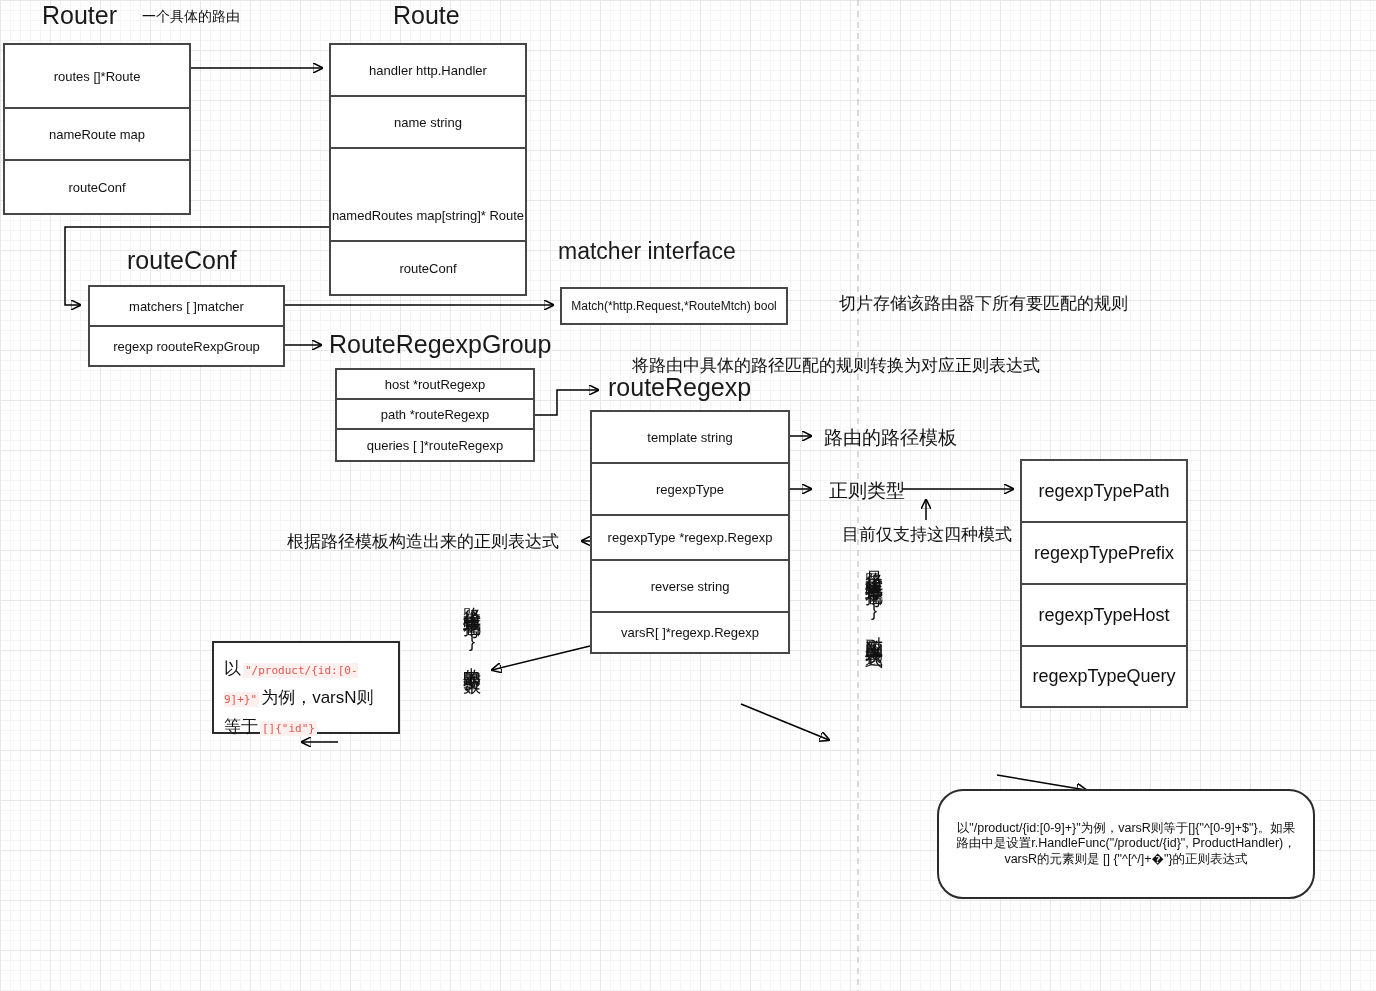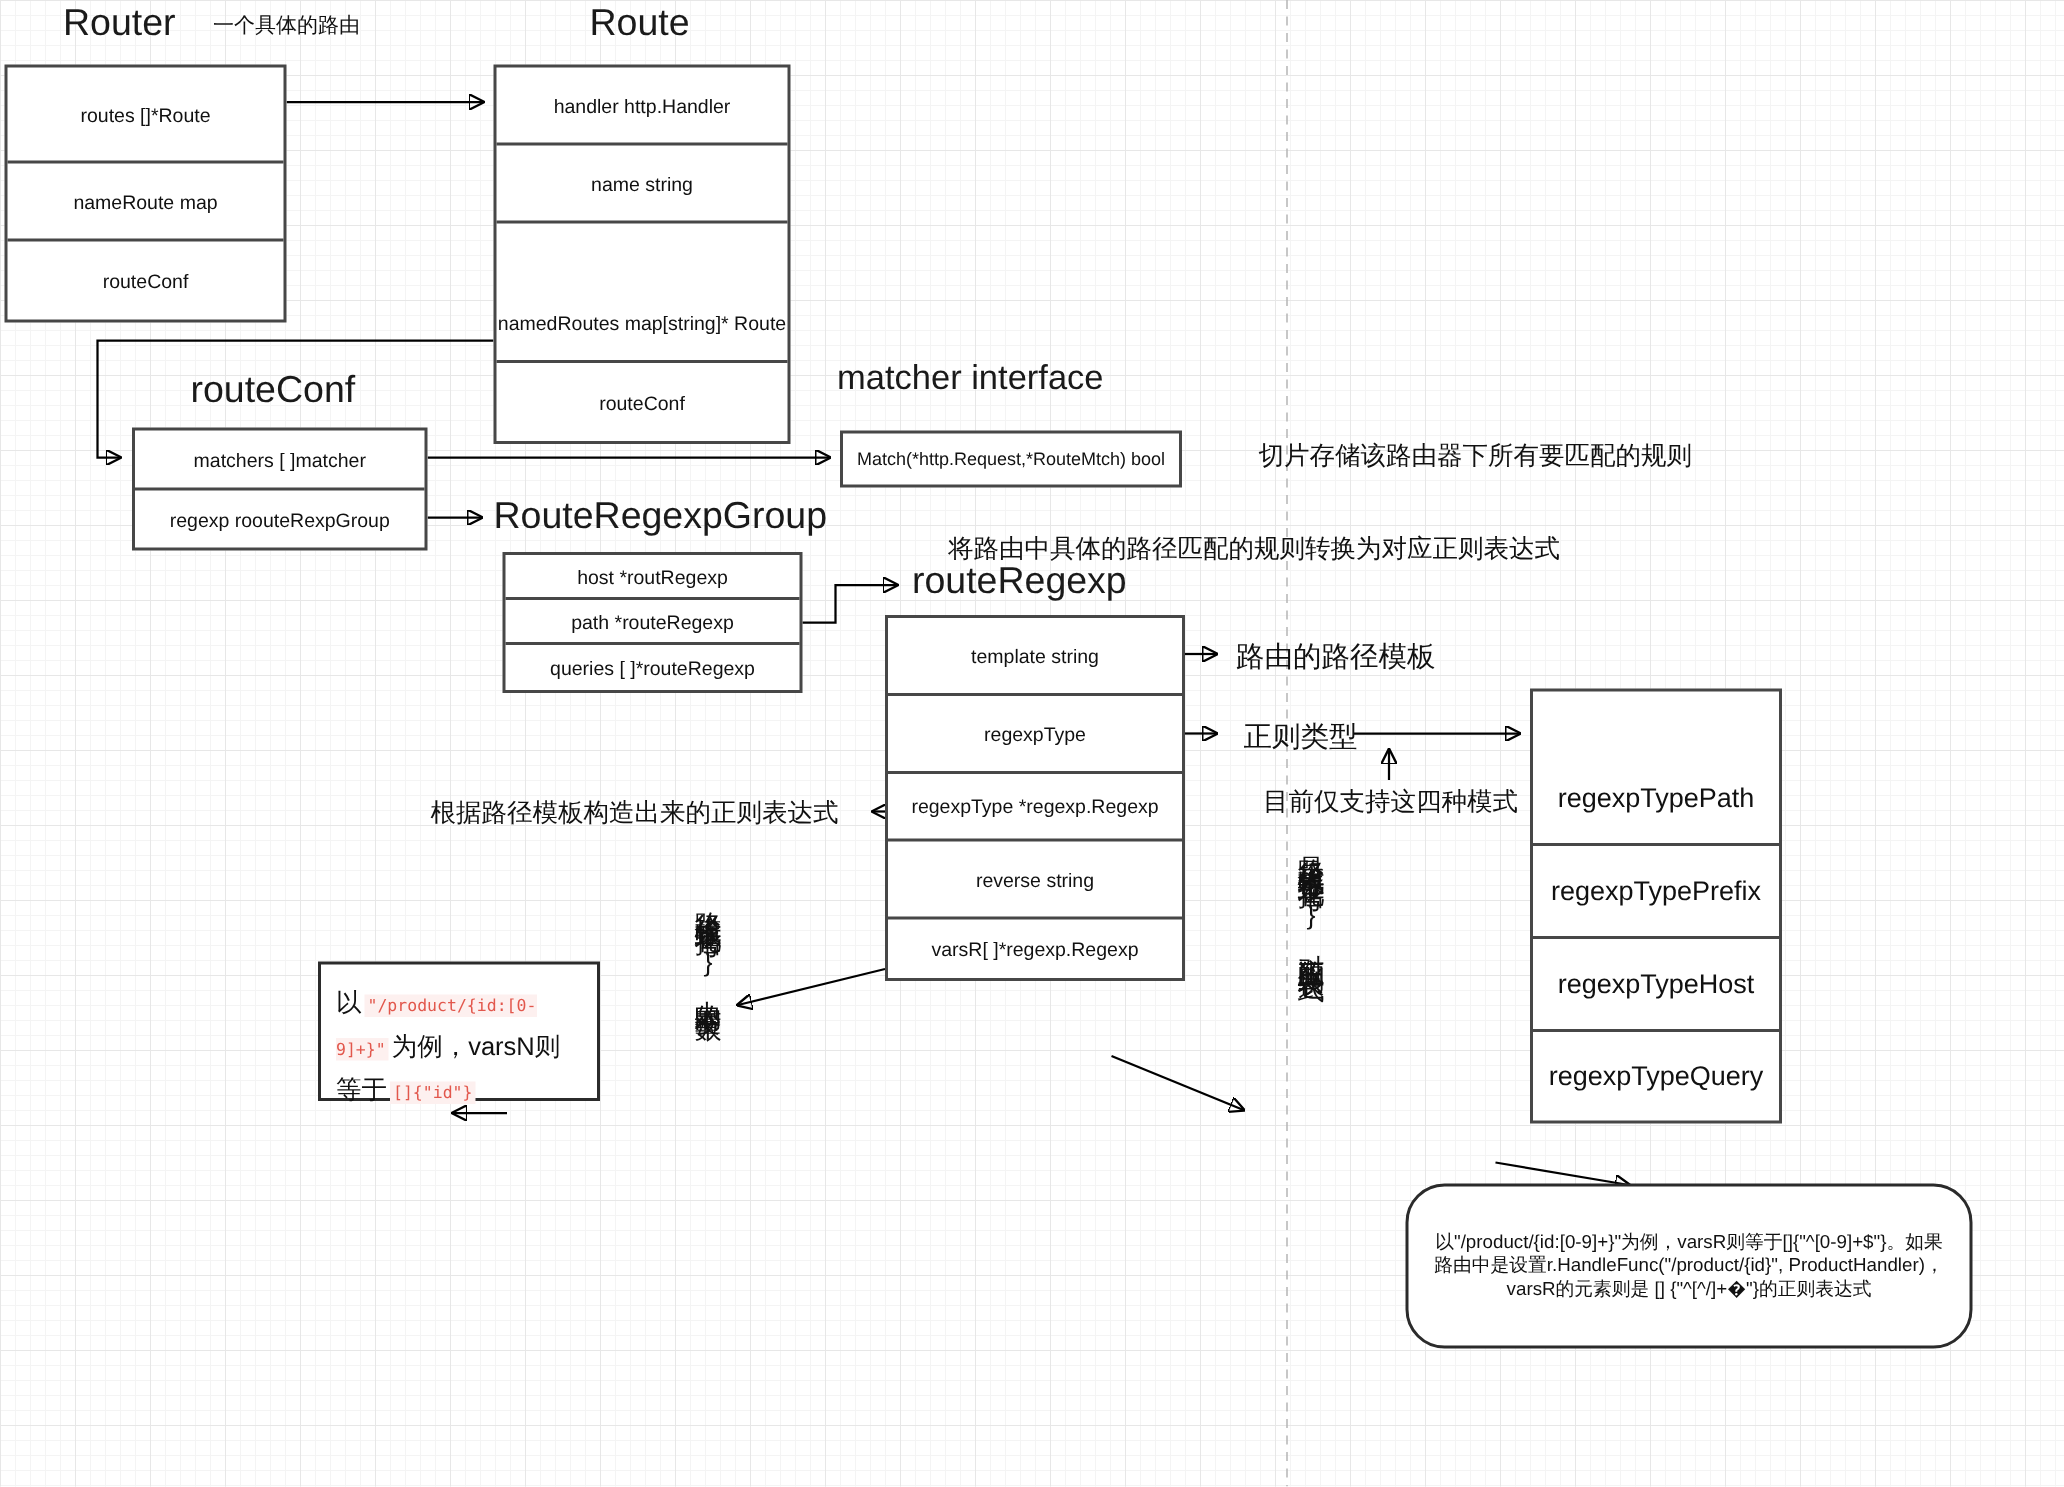--- a/index.html
+++ b/index.html
@@ -100,21 +100,21 @@
 
   <div class="struct" style="left:590px;top:410px;width:200px;">
     <div class="row" style="height:52px;">template string</div>
     <div class="row" style="height:52px;">regexpType</div>
     <div class="row" style="height:45px;text-align:center;">regexpType *regexp.Regexp</div>
     <div class="row" style="height:52px;">reverse string</div>
     <div class="row" style="height:39px;">varsR[ ]*regexp.Regexp</div>
   </div>
 
   <div class="struct" style="left:1020px;top:459px;width:168px;">
-    <div class="row" style="height:62px;font-size:18px;margin-top:41px;">regexpTypePath</div>
+    <div class="row" style="height:62px;font-size:18px;">regexpTypePath</div>
     <div class="row" style="height:62px;font-size:18px;">regexpTypePrefix</div>
     <div class="row" style="height:62px;font-size:18px;">regexpTypeHost</div>
     <div class="row" style="height:59px;font-size:18px;">regexpTypeQuery</div>
   </div>
 
   <div class="ann" style="left:803px;top:292px;margin-left:36px;">切片存储该路由器下所有要匹配的规则</div>
   <div class="ann" style="left:632px;top:354px;">将路由中具体的路径匹配的规则转换为对应正则表达式</div>
   <div class="ann" style="left:824px;top:425px;font-size:19px;">路由的路径模板</div>
   <div class="ann" style="left:829px;top:478px;font-size:19px;">正则类型</div>
   <div class="ann" style="left:842px;top:523px;">目前仅支持这四种模式</div>

